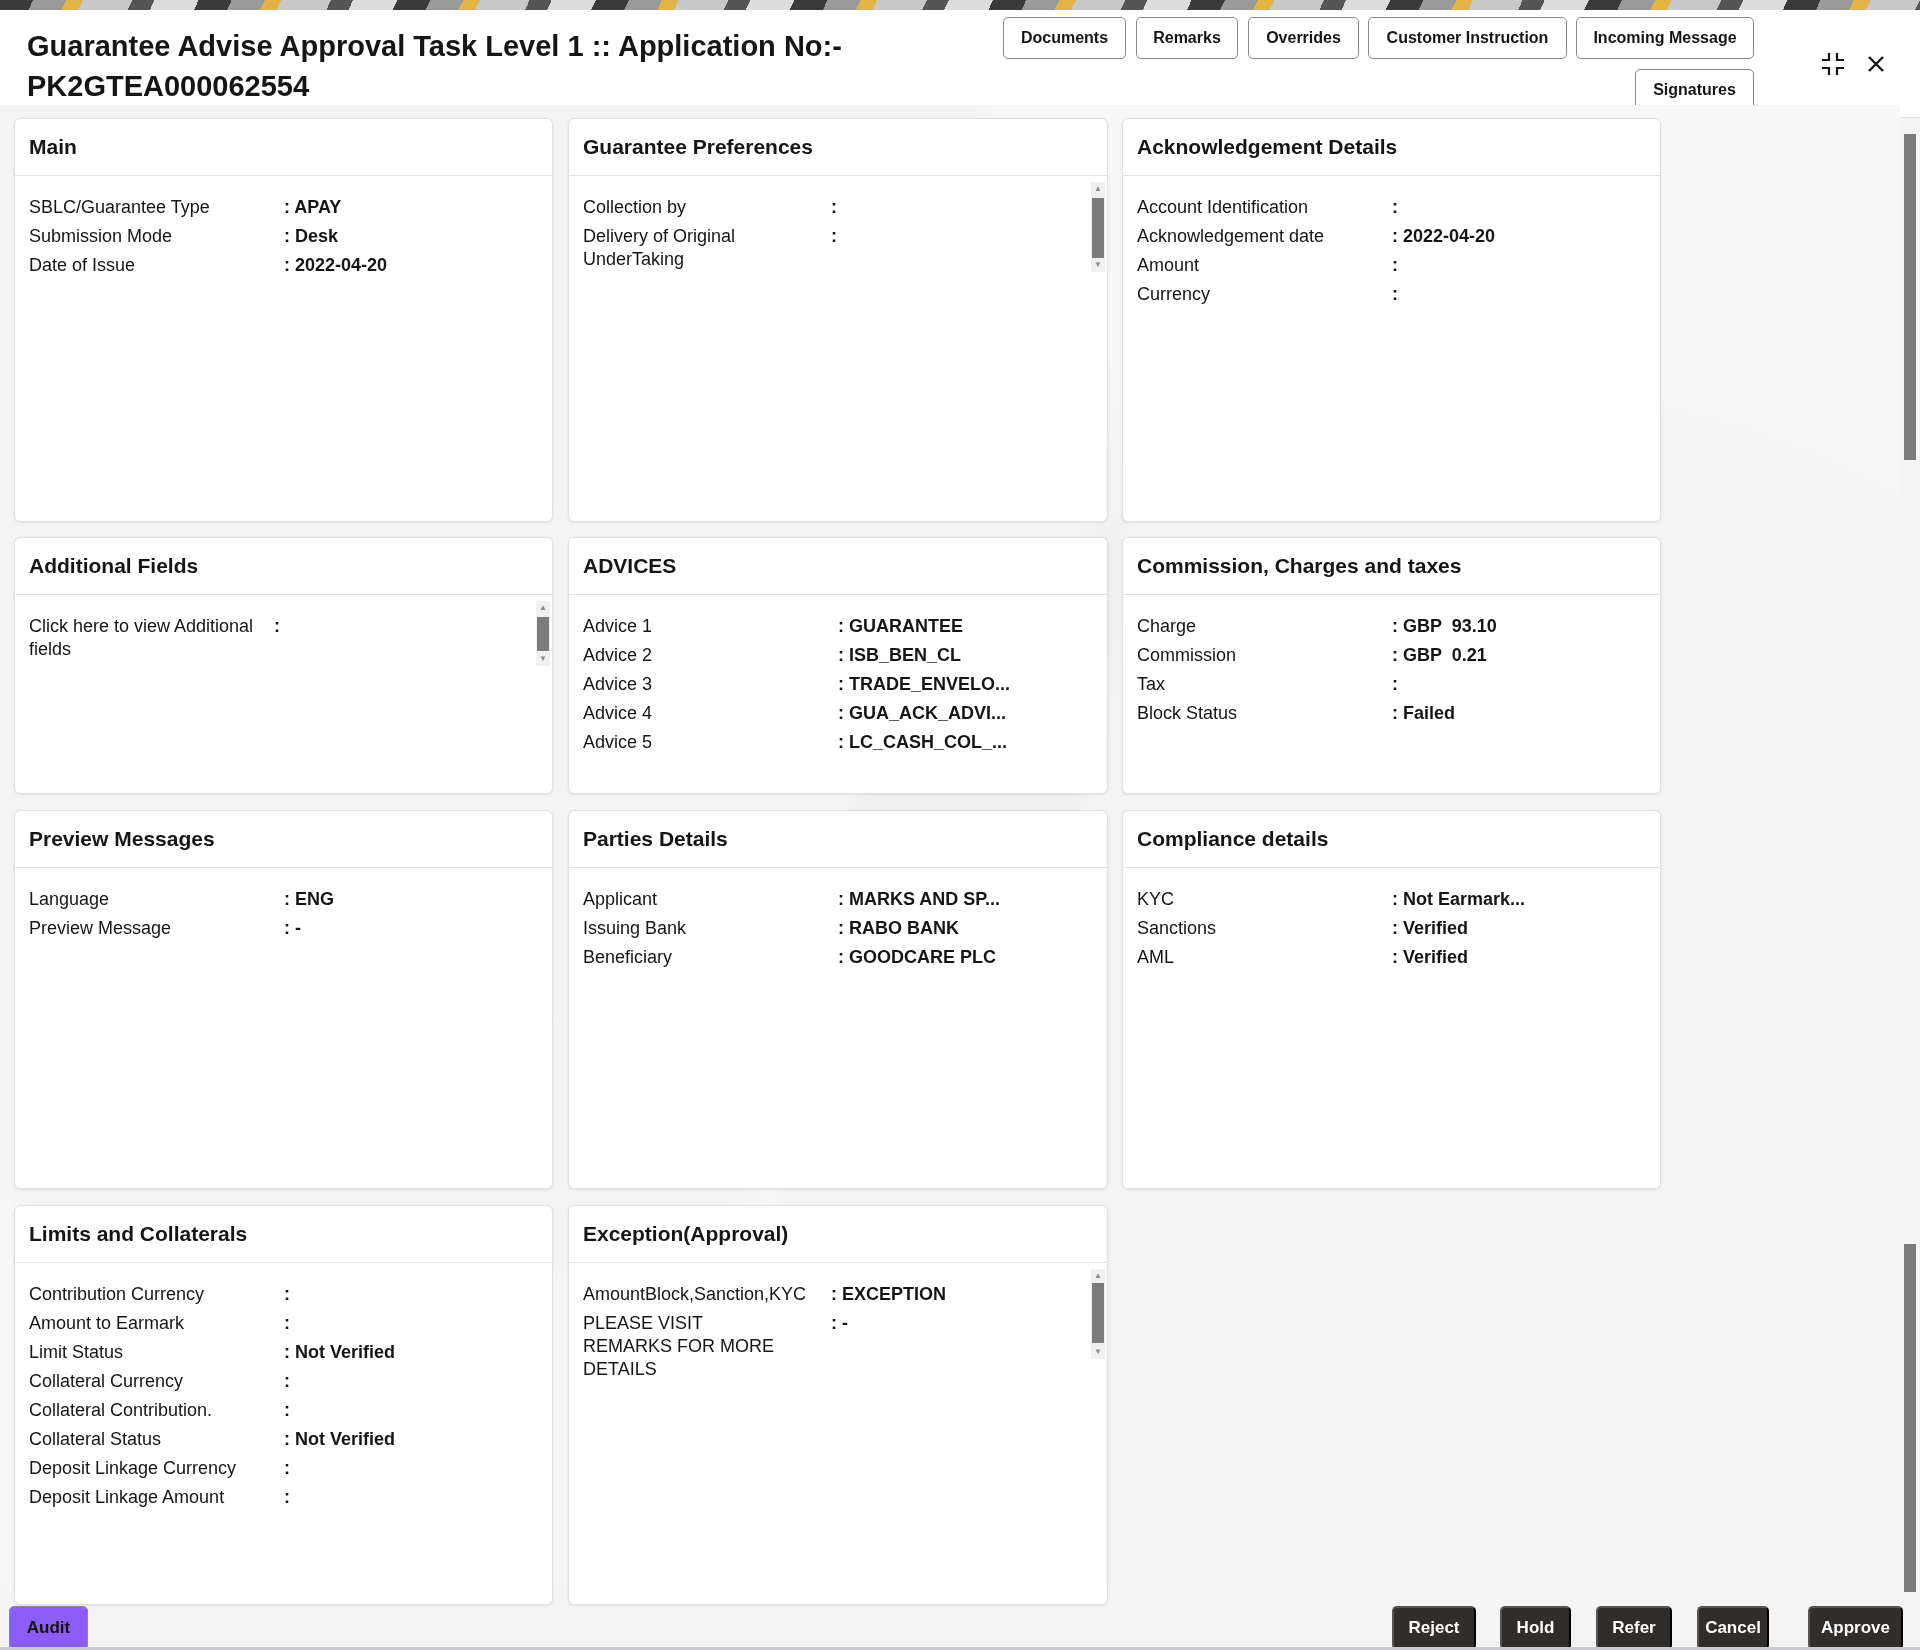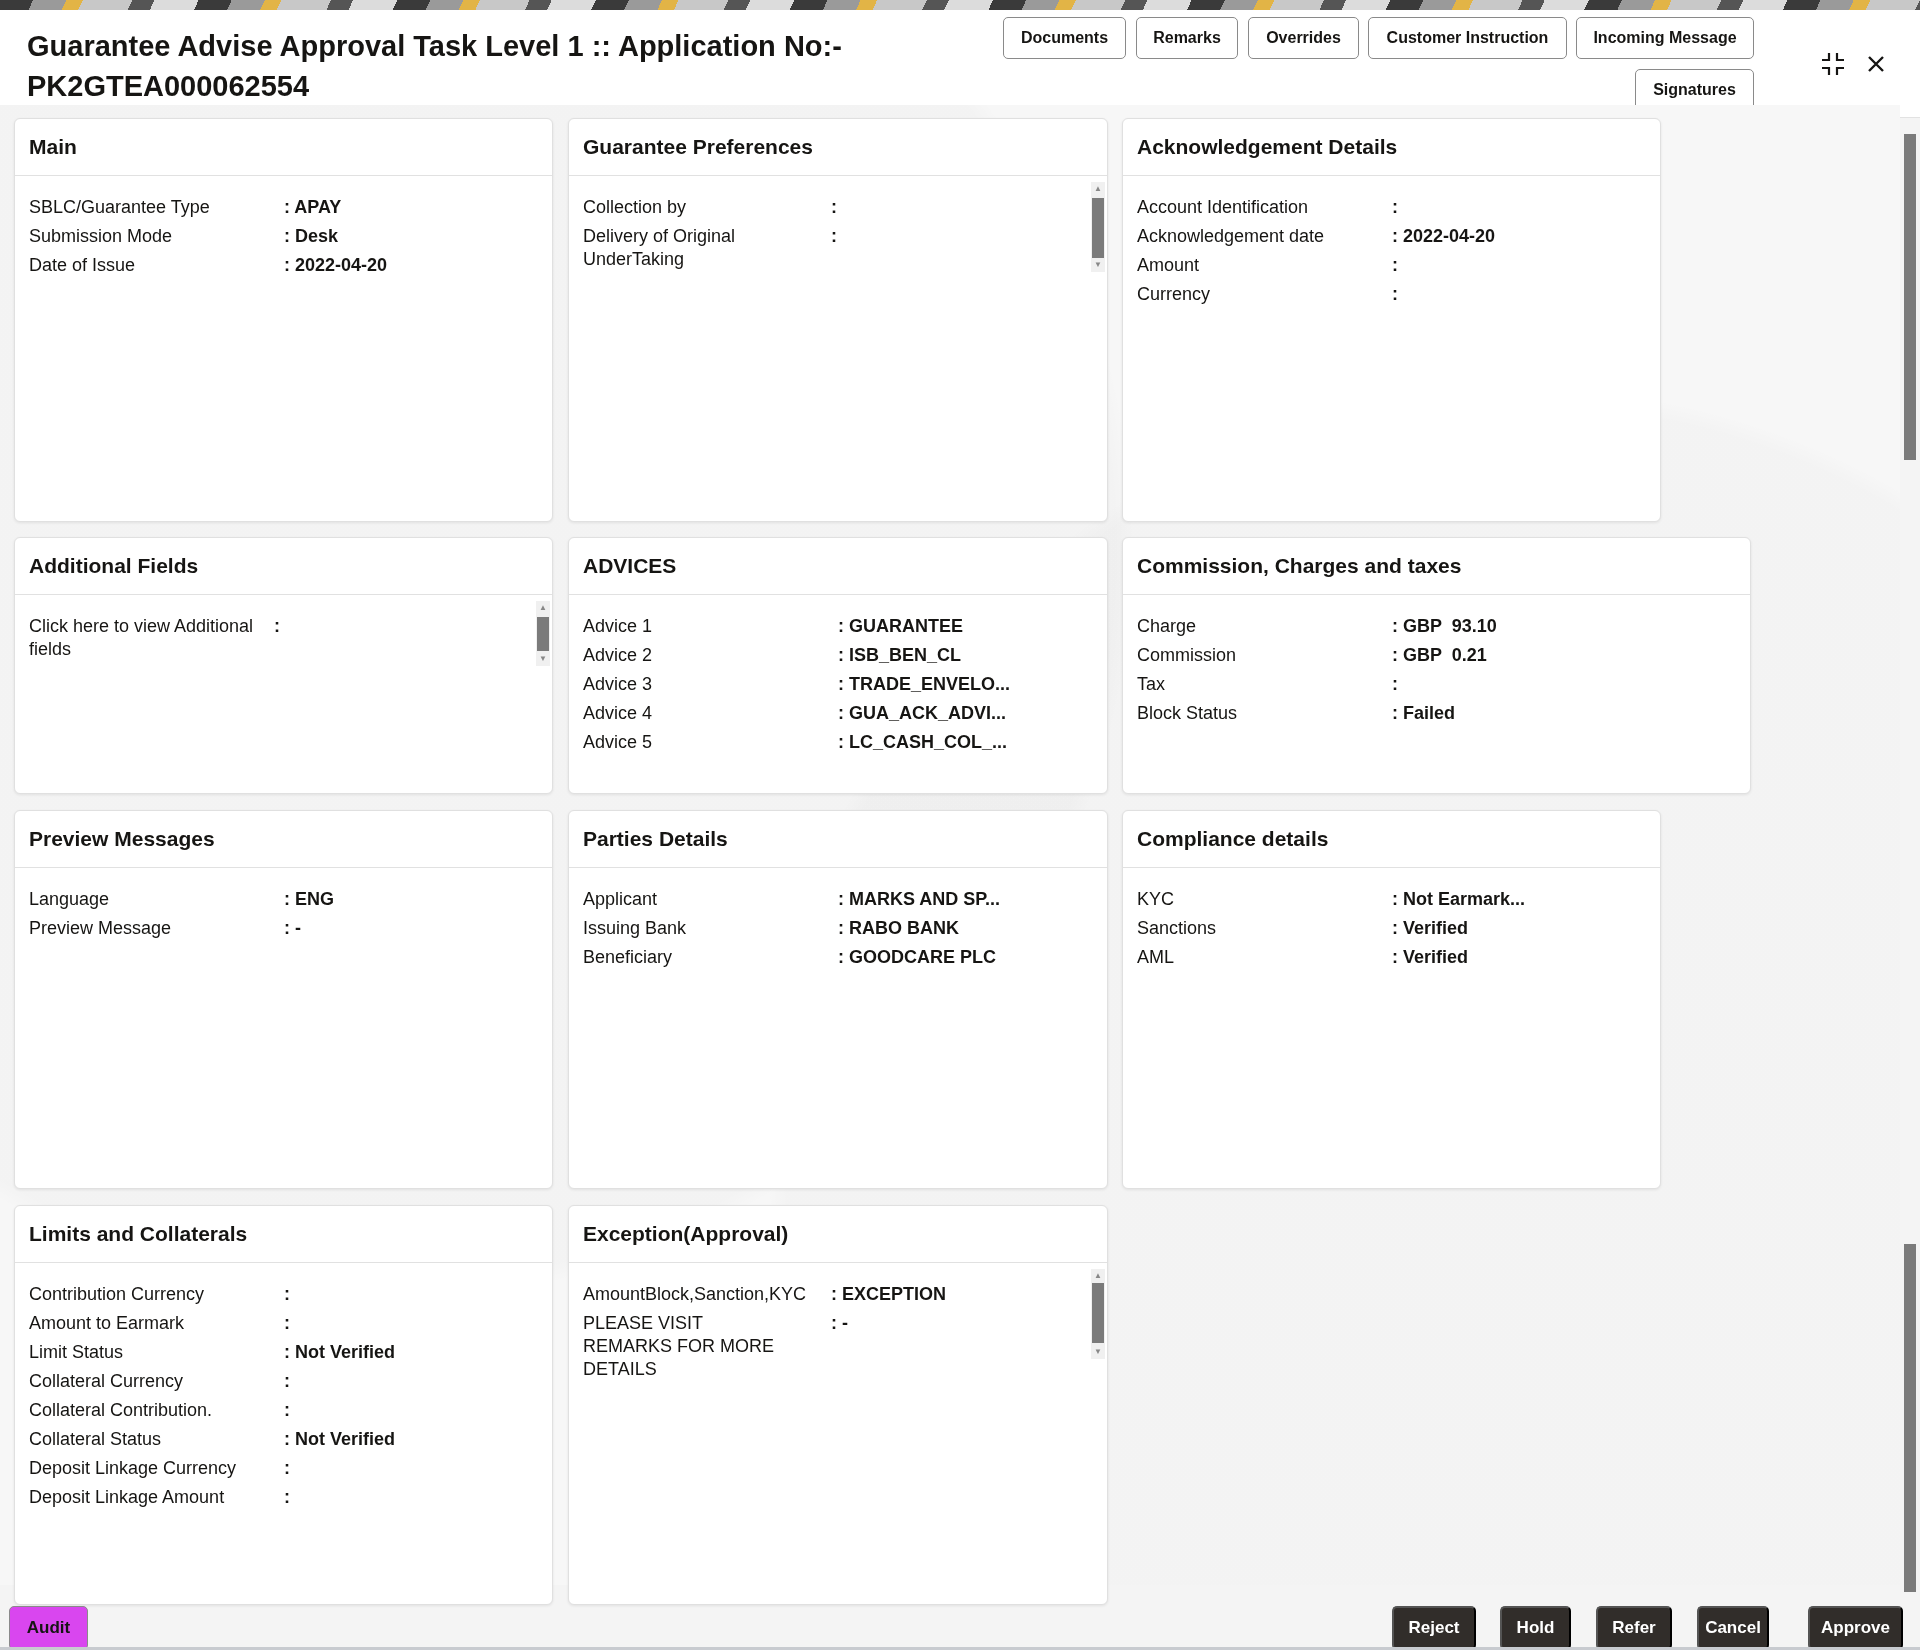--- a/index.html
+++ b/index.html
@@ -22,21 +22,21 @@
   .row .lbl { color: #161513; }
   .row .val { font-weight: bold; color: #161513; }
   .vscroll { position: absolute; right: 2px; width: 14px; background: #f0f0f0; }
   .vscroll .thumb { position: absolute; left: 1px; width: 12px; background: #7b7b7b; }
   .vscroll .arr { position: absolute; left: 0; width: 14px; font-size: 8px; color: #888; text-align: center; line-height: 10px; }
   .page-scroll { position: absolute; right: 2px; top: 120px; width: 16px; height: 1485px; background: transparent; }
   .page-scroll .thumb { position: absolute; left: 2px; width: 12px; background: #7b7b7b; }
   .footer { position: absolute; left: 0; top: 1599px; width: 1920px; height: 51px; }
   .footer .bar { position: absolute; left: 0; bottom: 0; width: 1920px; height: 3px; background: #c8cbd0; }
   .abtn { position: absolute; height: 44px; border-radius: 5px; background: #312d2a; color: #fff; font-size: 17px; font-weight: bold; display: flex; align-items: center; justify-content: center; }
-  .audit { position: absolute; height: 44px; border-radius: 5px; background: #d946ef; border: 1px solid #8a8a8a; color: #161513; font-size: 17px; font-weight: bold; display: flex; align-items: center; justify-content: center; }
+  .audit { position: absolute; height: 44px; border-radius: 5px; background: #8b5cf6; border: 1px solid #8a8a8a; color: #161513; font-size: 17px; font-weight: bold; display: flex; align-items: center; justify-content: center; }
 </style>
 </head>
 <body>
 
 <div class="top-band"></div>
 
 <div class="header">
   <div class="title">
     <div>Guarantee Advise Approval Task Level 1 :: Application No:-</div>
     <div>PK2GTEA000062554</div>
@@ -154,21 +154,21 @@
           <span class="lbl" style="width:255px">Advice 4</span>
           <span class="val">: GUA_ACK_ADVI...</span>
         </div>
       <div class="row">
           <span class="lbl" style="width:255px">Advice 5</span>
           <span class="val">: LC_CASH_COL_...</span>
         </div>
     </div>
   </div>
 
-  <div class="card" style="left:1122px; top:432px; width:629px; height:257px;">
+  <div class="card" style="left:1122px; top:432px; width:539px; height:257px;">
     <div class="card-head">Commission, Charges and taxes</div>
     <div class="card-body">
       <div class="row">
           <span class="lbl" style="width:255px">Charge</span>
           <span class="val" style="white-space:pre">: GBP  93.10</span>
         </div>
       <div class="row">
           <span class="lbl" style="width:255px">Commission</span>
           <span class="val" style="white-space:pre">: GBP  0.21</span>
         </div>

